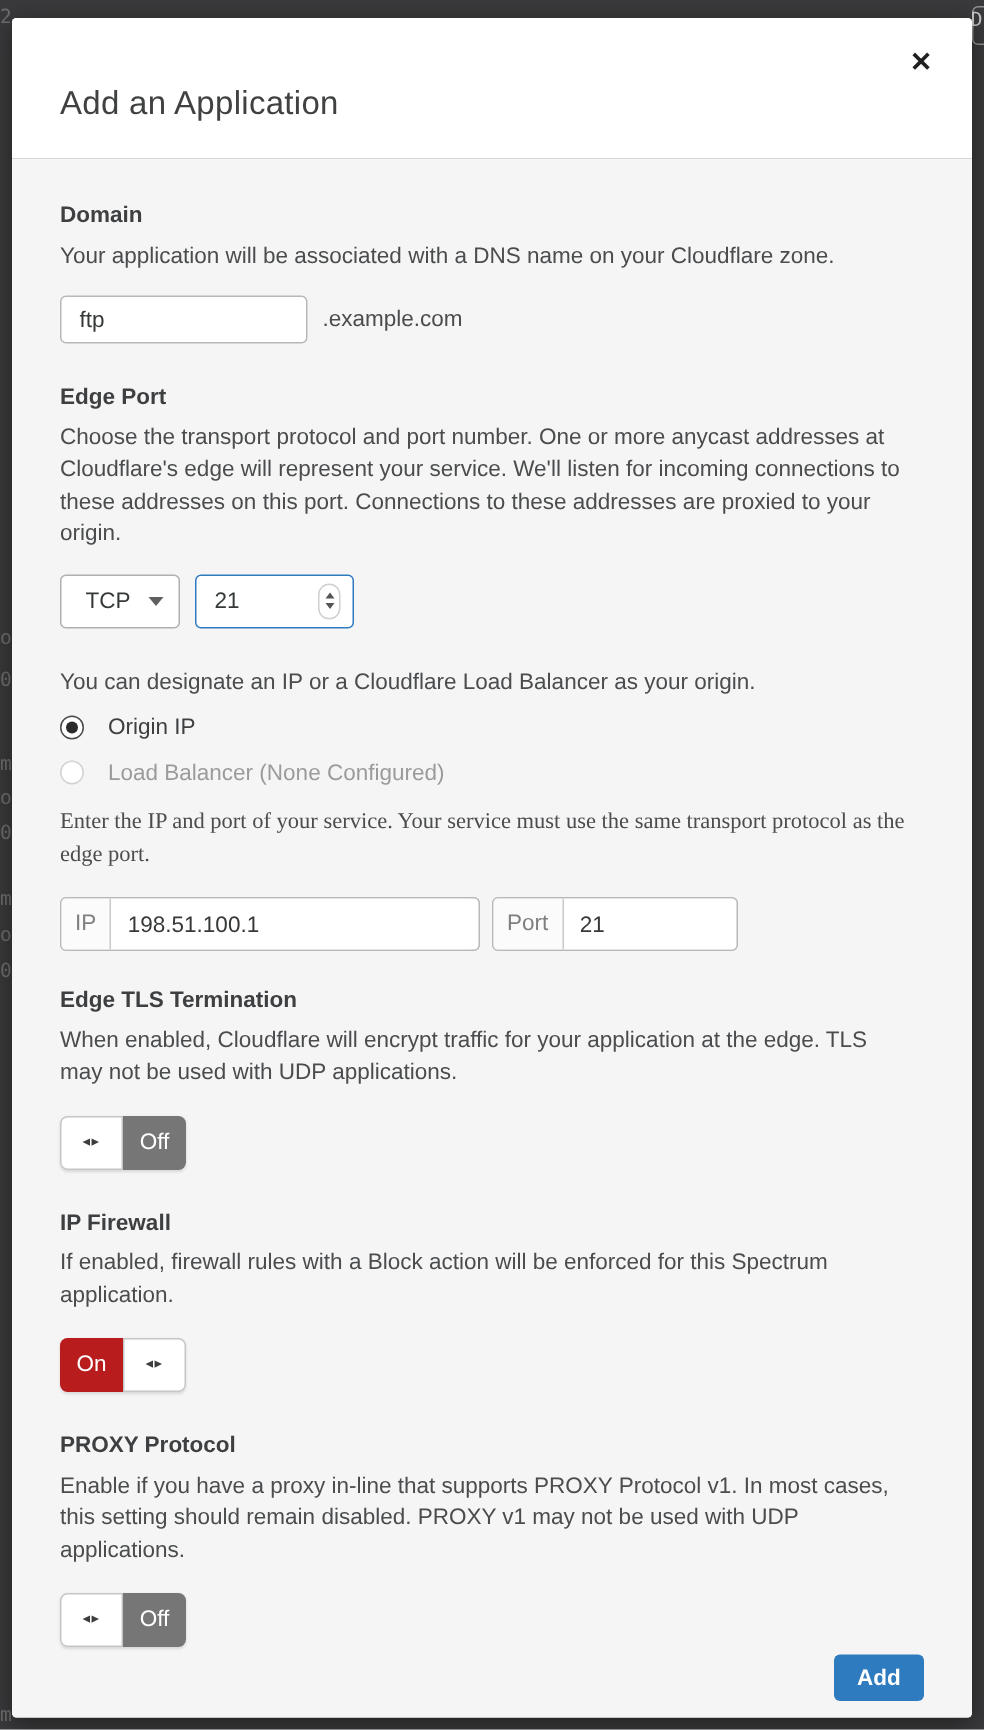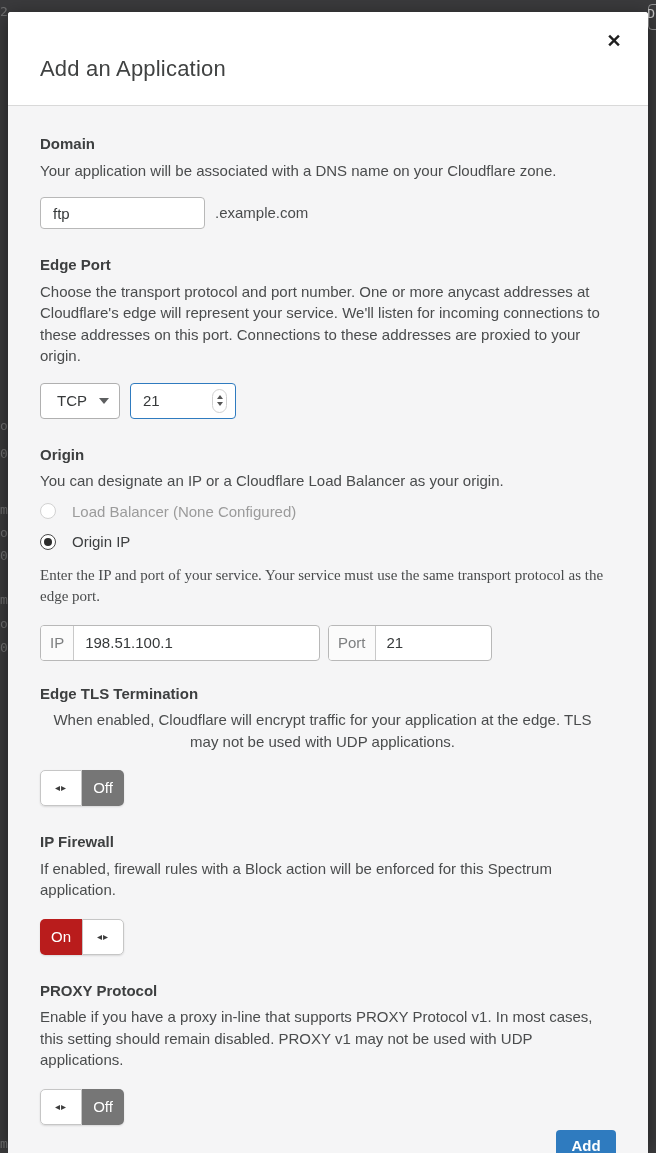--- a/index.html
+++ b/index.html
@@ -180,51 +180,50 @@
           <span>21</span>
           <span class="stepper">
             <span class="step-up"></span>
             <span class="step-down"></span>
           </span>
         </div>
       </div>
     </div>
 
     <div class="section" style="margin-bottom:22px;">
-      <div class="sec-label">Origin</div>
       <div class="sec-desc" style="margin-bottom:8px;">You can designate an IP or a Cloudflare Load Balancer as your origin.</div>
 
-      <div class="radio-row disabled">
-        <span class="radio-outer"></span>
-        <span class="radio-label">Load Balancer (None Configured)</span>
-      </div>
       <div class="radio-row">
         <span class="radio-outer">
             <span class="radio-dot"></span>
           </span>
         <span class="radio-label">Origin IP</span>
       </div>
+      <div class="radio-row disabled">
+        <span class="radio-outer"></span>
+        <span class="radio-label">Load Balancer (None Configured)</span>
+      </div>
 
       <div class="sec-desc" style="margin-top:12px;margin-bottom:4px;font-family:Liberation Serif, serif;">Enter the IP and port of your service. Your service must use the same transport protocol as the edge port.</div>
 
       <div class="ip-row">
         <div class="input-group ip-group">
           <span class="input-prefix">IP</span>
           <input class="group-input" value="198.51.100.1" style="">
         </div>
         <div class="input-group portg-group">
           <span class="input-prefix">Port</span>
           <input class="group-input" value="21" style="">
         </div>
       </div>
     </div>
 
     <div class="section">
       <div class="sec-label">Edge TLS Termination</div>
-      <div class="sec-desc" style="margin-bottom:0;text-align:center;">When enabled, Cloudflare will encrypt traffic for your application at the edge. TLS may not be used with UDP applications.</div>
+      <div class="sec-desc" style="margin-bottom:0;">When enabled, Cloudflare will encrypt traffic for your application at the edge. TLS may not be used with UDP applications.</div>
       <div class="toggle off">
         <span class="toggle-handle">
           <span class="toggle-arrows">◂▸</span>
         </span>
         <span class="toggle-label">Off</span>
       </div>
     </div>
 
     <div class="section">
       <div class="sec-label">IP Firewall</div>

